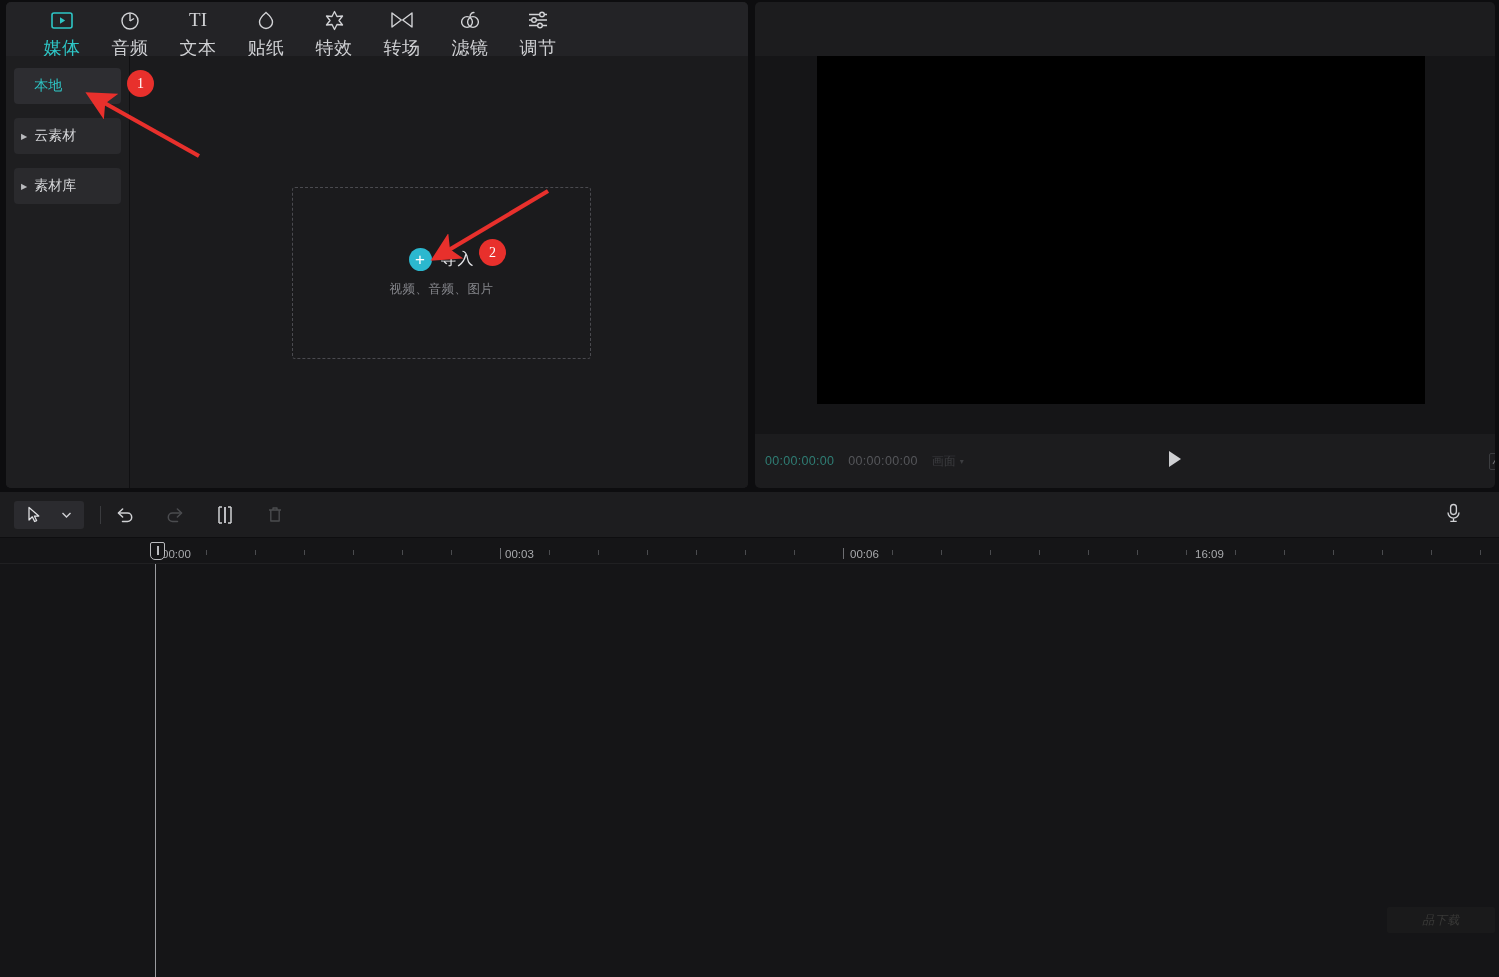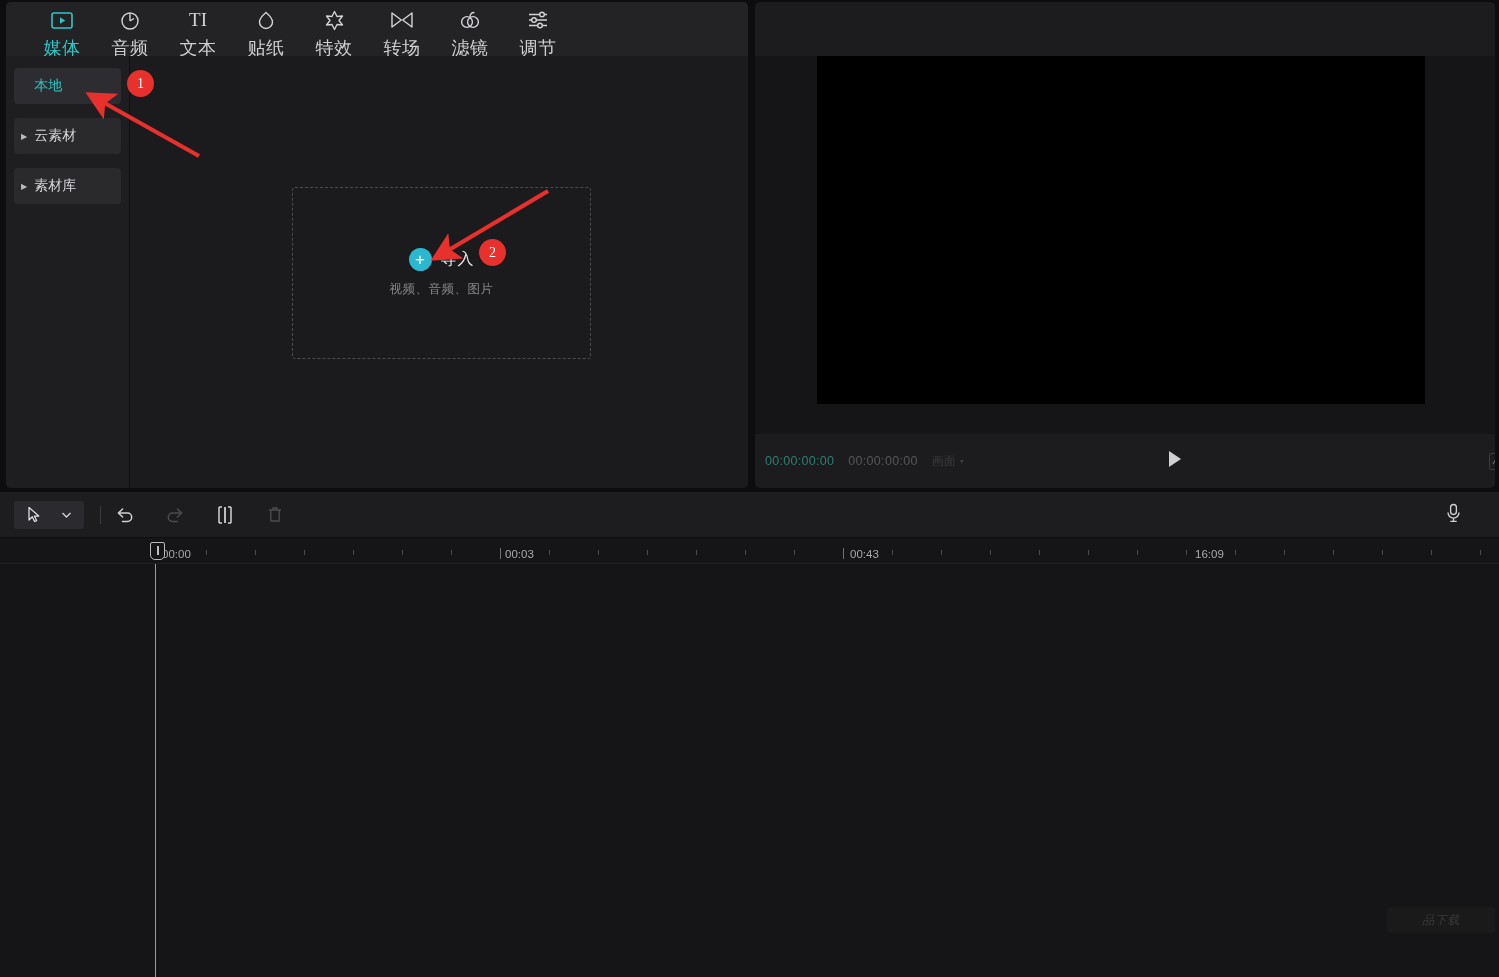--- a/index.html
+++ b/index.html
@@ -590,21 +590,21 @@
         <div class="ruler-tick" style="left: 1137px;"></div>
         <div class="ruler-tick" style="left: 1186px;"></div>
         <div class="ruler-tick" style="left: 1235px;"></div>
         <div class="ruler-tick" style="left: 1284px;"></div>
         <div class="ruler-tick" style="left: 1333px;"></div>
         <div class="ruler-tick" style="left: 1382px;"></div>
         <div class="ruler-tick" style="left: 1431px;"></div>
         <div class="ruler-tick" style="left: 1480px;"></div>
         <div class="ruler-label" style="left: 162px;">00:00</div>
         <div class="ruler-label" style="left: 505px;">00:03</div>
-        <div class="ruler-label" style="left: 850px;">00:43</div>
+        <div class="ruler-label" style="left: 850px;">00:06</div>
         <div class="ruler-label" style="left: 1195px;">16:09</div>
         <div class="playhead-head" style="top: 4px; left: 150px;"></div>
       </div>
 
     <div class="tl-body">
       <div class="playhead"></div>
     </div>
 
     <div class="watermark">
       <span>品下载</span>

